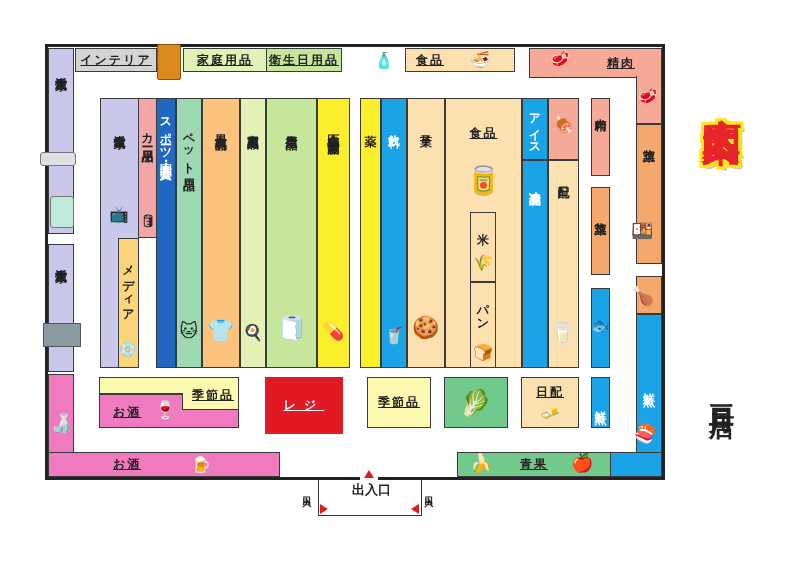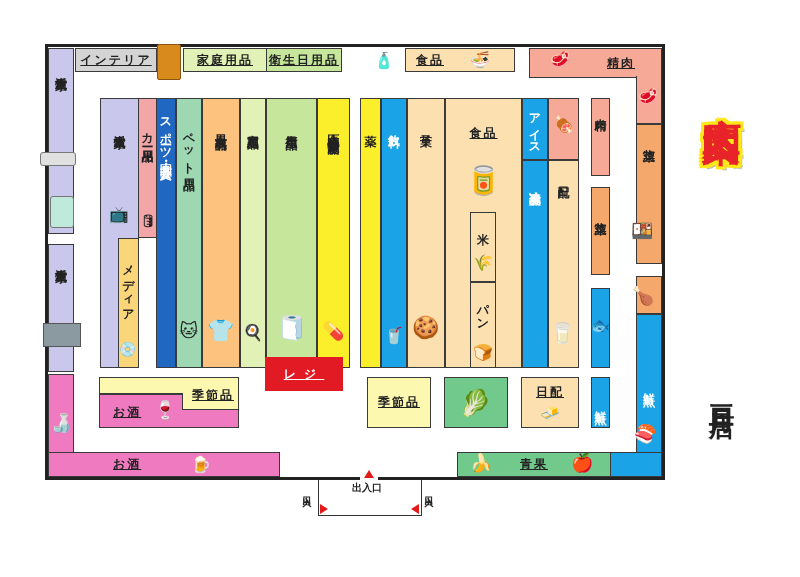--- a/index.html
+++ b/index.html
@@ -170,39 +170,39 @@
 <div class="icon" style="left:565px;top:448px;width:36px;height:28px;font-size:18px;">🍎</div>
 
 <div class="abs" style="left:99px;top:377px;width:140px;height:51px;background:#f07ac0;border:1.5px solid #3a3a3a;"></div>
 <div class="abs" style="left:100px;top:378px;width:138px;height:16px;background:#fdf8b0;"></div>
 <div class="abs" style="left:182px;top:393px;width:56px;height:17px;background:#fdf8b0;border-left:1.5px solid #3a3a3a;border-bottom:1.5px solid #3a3a3a;"></div>
 <div class="abs" style="left:100px;top:393px;width:83px;height:1.5px;background:#3a3a3a;"></div>
 <span class="abs ht" style="left:192px;top:387px;">季節品</span>
 <span class="abs ht" style="left:113px;top:404px;">お酒</span>
 <div class="icon" style="left:152px;top:393px;width:28px;height:32px;font-size:18px;">🍷</div>
 
-<div class="blk" style="left:265px;top:357px;width:78px;height:34px;background:#e21a24;border-color:#e21a24;color:#fff;">
+<div class="blk" style="left:265px;top:377px;width:78px;height:57px;background:#e21a24;border-color:#e21a24;color:#fff;">
   <span class="ht" style="letter-spacing:8px;">レジ</span>
 </div>
 
 <div class="blk" style="left:367px;top:377px;width:64px;height:51px;background:#fdf8b0;">
   <span class="ht">季節品</span>
 </div>
 <div class="abs" style="left:444px;top:377px;width:64px;height:51px;background:#72c98c;border:1.5px solid #3a3a3a;"></div>
 <div class="icon" style="left:446px;top:380px;width:60px;height:45px;font-size:26px;">🥬</div>
 <div class="blk" style="left:521px;top:377px;width:58px;height:51px;background:#fde0b0;align-items:flex-start;padding-top:6px;">
   <span class="ht">日配</span>
 </div>
 <div class="icon" style="left:530px;top:400px;width:40px;height:24px;font-size:16px;">🧈</div>
 <div class="blk" style="left:591px;top:377px;width:19px;height:51px;background:#1aa3e6;color:#fff;">
   <span class="vt">鮮魚</span>
 </div>
 
 <div class="abs" style="left:318px;top:480px;width:104px;height:36px;border-left:1.5px solid #333;border-right:1.5px solid #333;border-bottom:1.5px solid #333;"></div>
 <div class="abs arrow-up" style="left:364px;top:470px;"></div>
-<span class="abs" style="left:352px;top:481px;font-size:10px;">出入口</span>
+<span class="abs" style="left:352px;top:481px;font-size:13px;">出入口</span>
 <span class="abs vt" style="left:302px;top:490px;font-size:9px;letter-spacing:0;">出入口</span>
 <div class="abs arrow-right" style="left:320px;top:504px;"></div>
 <span class="abs vt" style="left:424px;top:490px;font-size:9px;letter-spacing:0;">出入口</span>
 <div class="abs arrow-left" style="left:411px;top:504px;"></div>
 
 <div class="title">店内案内図</div>
 <div class="store">三日月店</div>
 
 </body></html>

